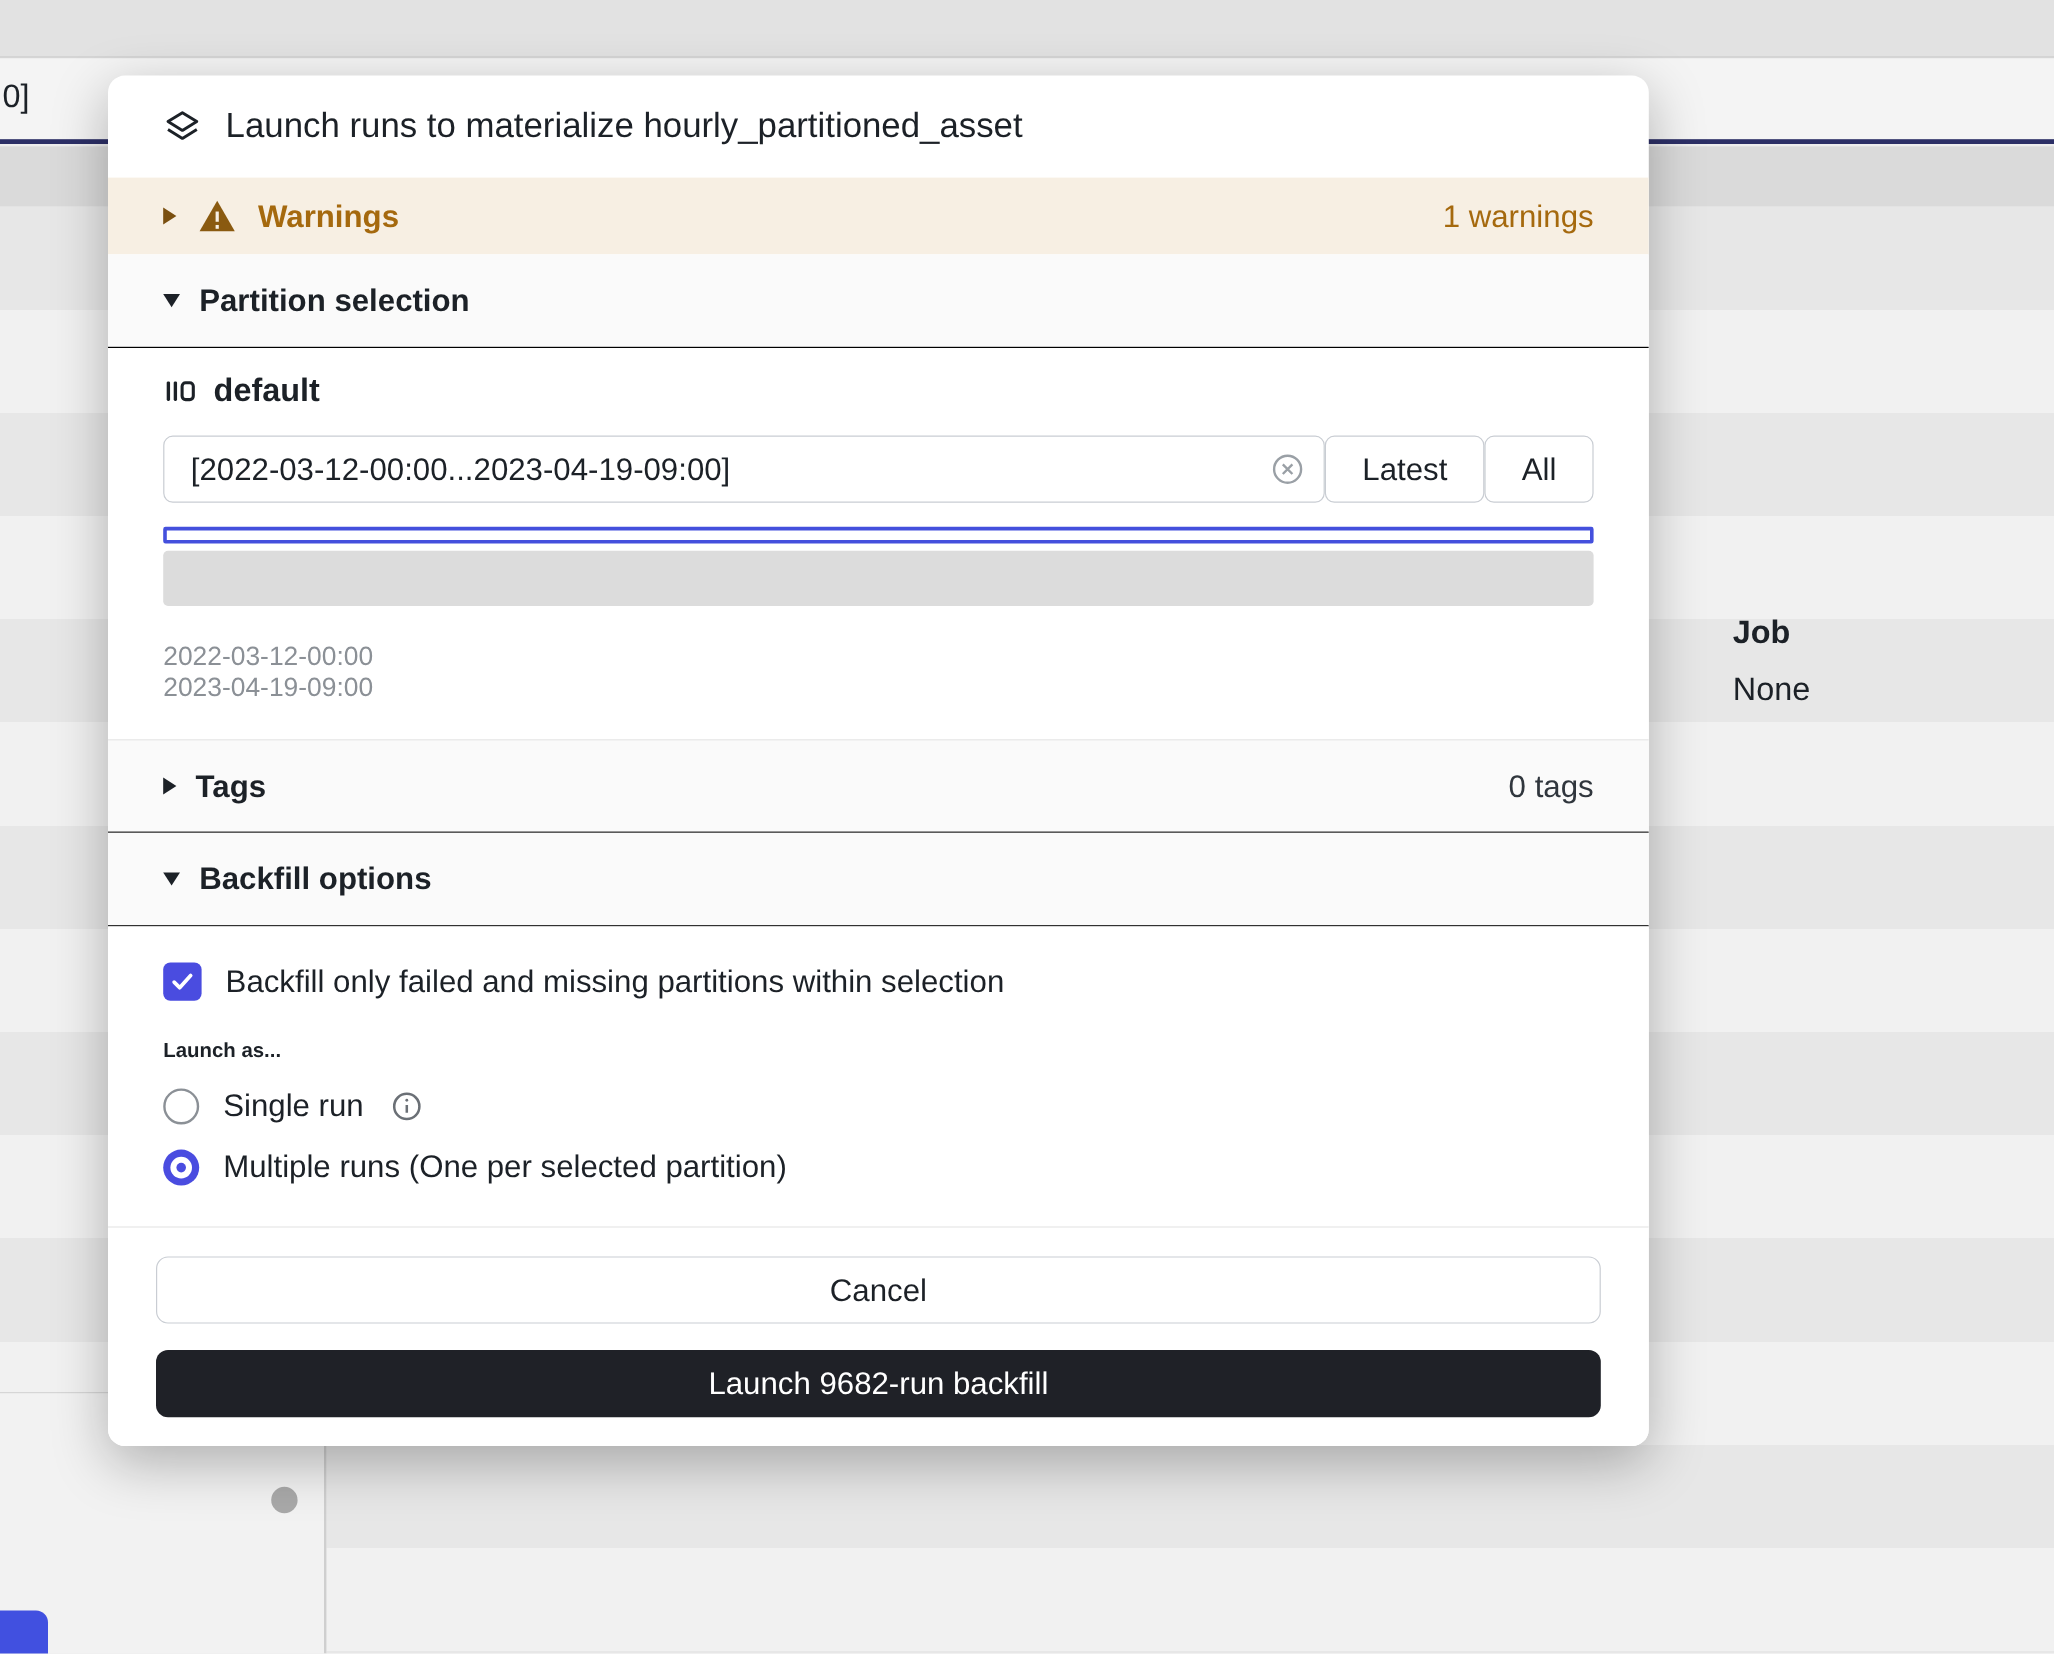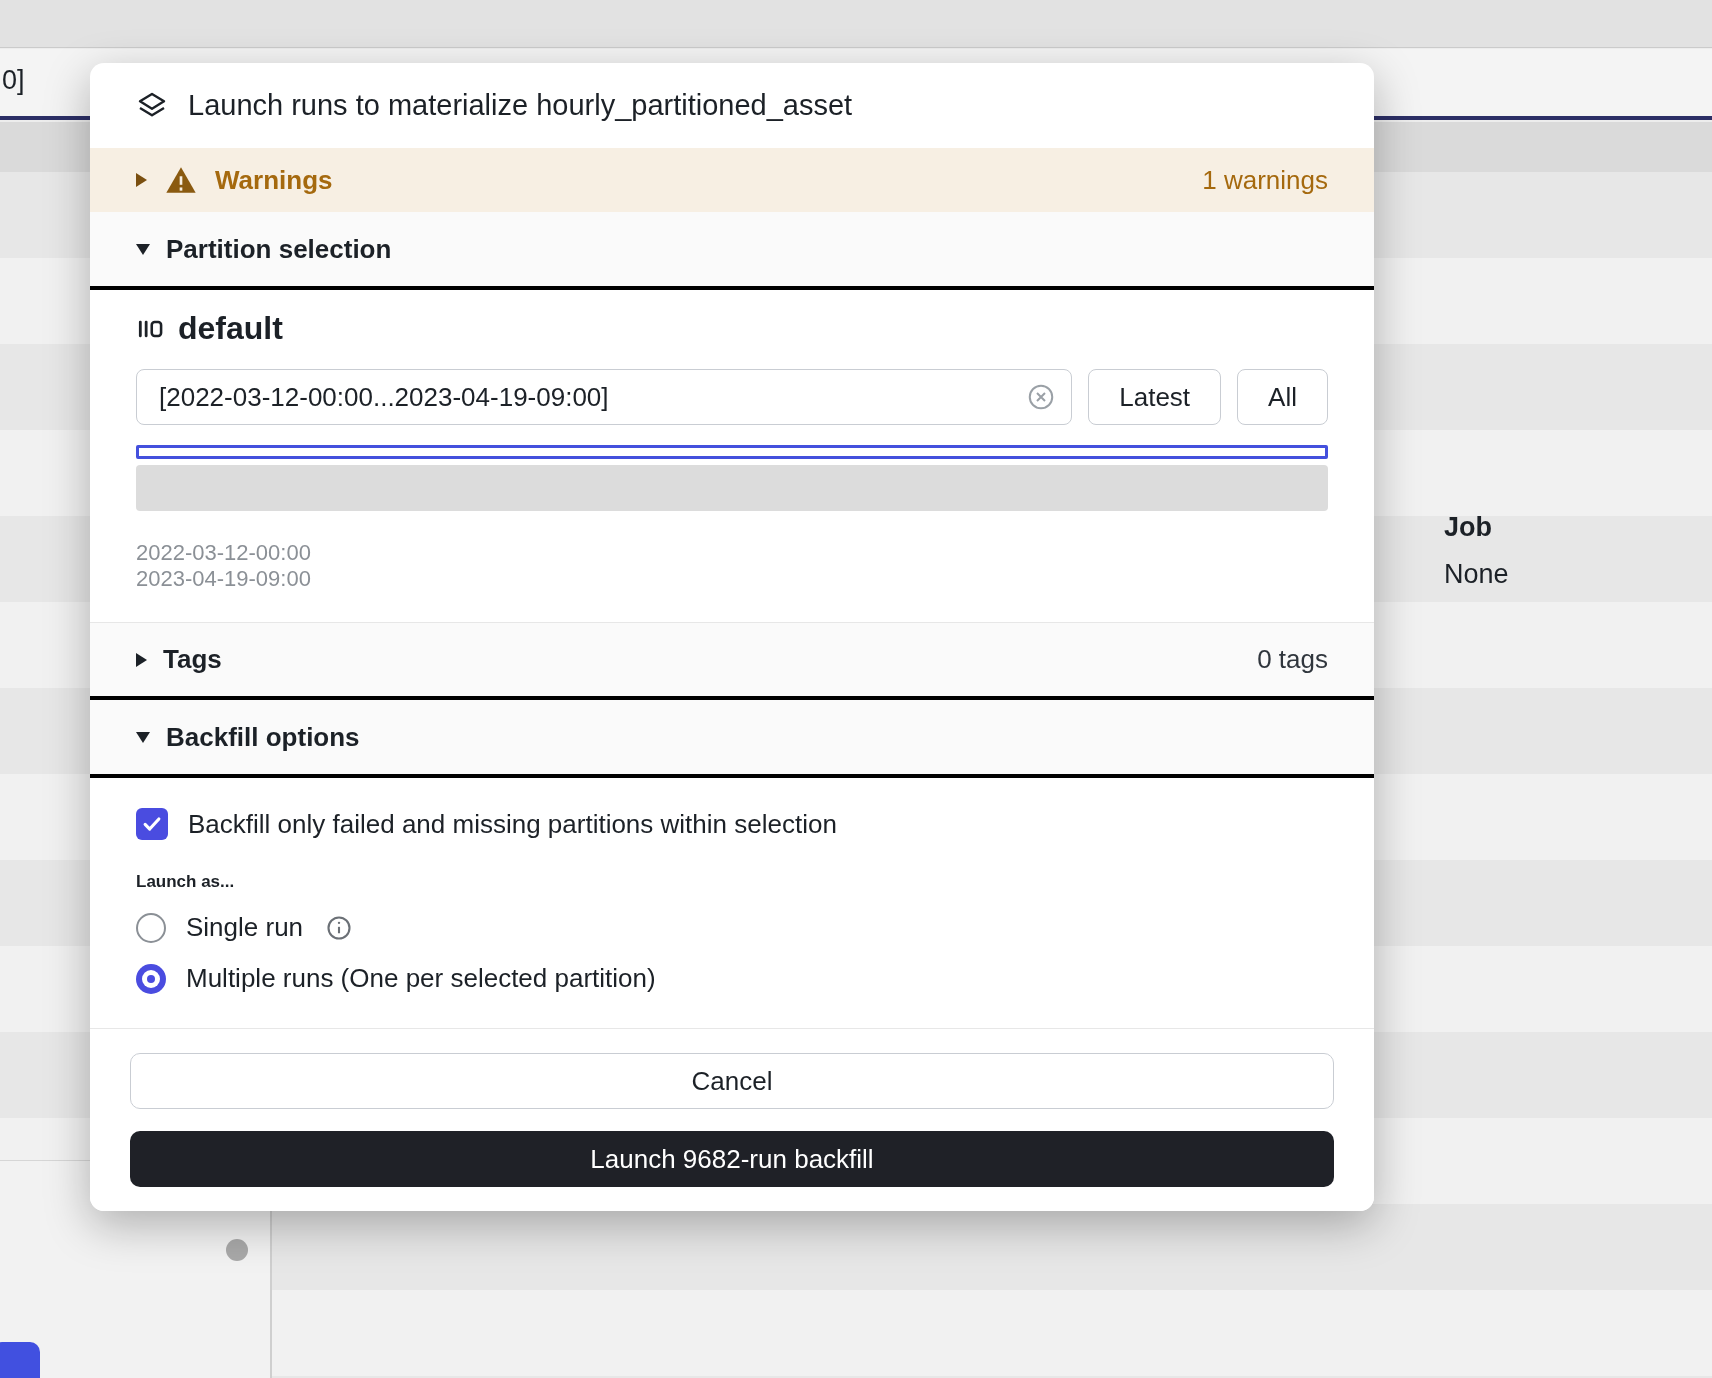--- a/index.html
+++ b/index.html
@@ -42,30 +42,30 @@
   .warnings-count { margin-left:auto; font-weight:400; font-size:26px; color:#a5690e; }
 
   .chev-right { width:0; height:0; border-left:11px solid currentColor;
     border-top:7px solid transparent; border-bottom:7px solid transparent; flex:none; }
   .chev-down { width:0; height:0; border-top:11px solid currentColor;
     border-left:7px solid transparent; border-right:7px solid transparent; flex:none; }
   .warnings-row .chev-right { color:#7a4f10; }
 
   .section-row { display:flex; align-items:center; gap:16px; padding:0 46px; height:78px;
     background:#fafafa; font-size:26px; font-weight:700; color:#1c2127; }
-  .section-row.b-bottom { border-bottom:4px solid #000000; }
+  .section-row.b-bottom { border-bottom:1px solid #000000; }
   .section-row.b-top { border-top:1px solid #e7e7e7; }
   .row-count { margin-left:auto; font-weight:400; font-size:26px; color:#30363d; }
 
   .partition-content { padding:20px 46px 30px; background:#fff; }
-  .dimension-row { display:flex; align-items:center; gap:14px; font-size:32px; font-weight:700; }
+  .dimension-row { display:flex; align-items:center; gap:14px; font-size:27px; font-weight:700; }
   .dimension-icon { display:flex; color:#1c2127; }
   .description { font-size:26px; margin-top:8px; color:#1c2127; }
 
-  .input-row { display:flex; gap:16px; margin-top:22px; align-items:flex-end; }
+  .input-row { display:flex; margin-top:22px; align-items:flex-end; }
   .input-wrap { position:relative; flex:1; }
   .part-input { width:100%; height:56px; border:1px solid #c9cdd3; border-radius:8px;
     font-size:26px; padding:0 62px 0 22px; color:#1c2127; background:#fff;
     font-family:"Liberation Sans", sans-serif; outline:none; }
   .clear-icon { position:absolute; right:16px; top:50%; transform:translateY(-50%);
     display:flex; cursor:pointer; }
   .btn-outline { height:56px; padding:0 30px; border:1px solid #c9cdd3; border-radius:8px;
     background:#fff; font-size:26px; color:#1c2127; font-family:"Liberation Sans", sans-serif; cursor:pointer; }
 
   .timeline-select { margin-top:20px; height:14px; border:3px solid #4450dd; border-radius:2px; background:#fff; }

